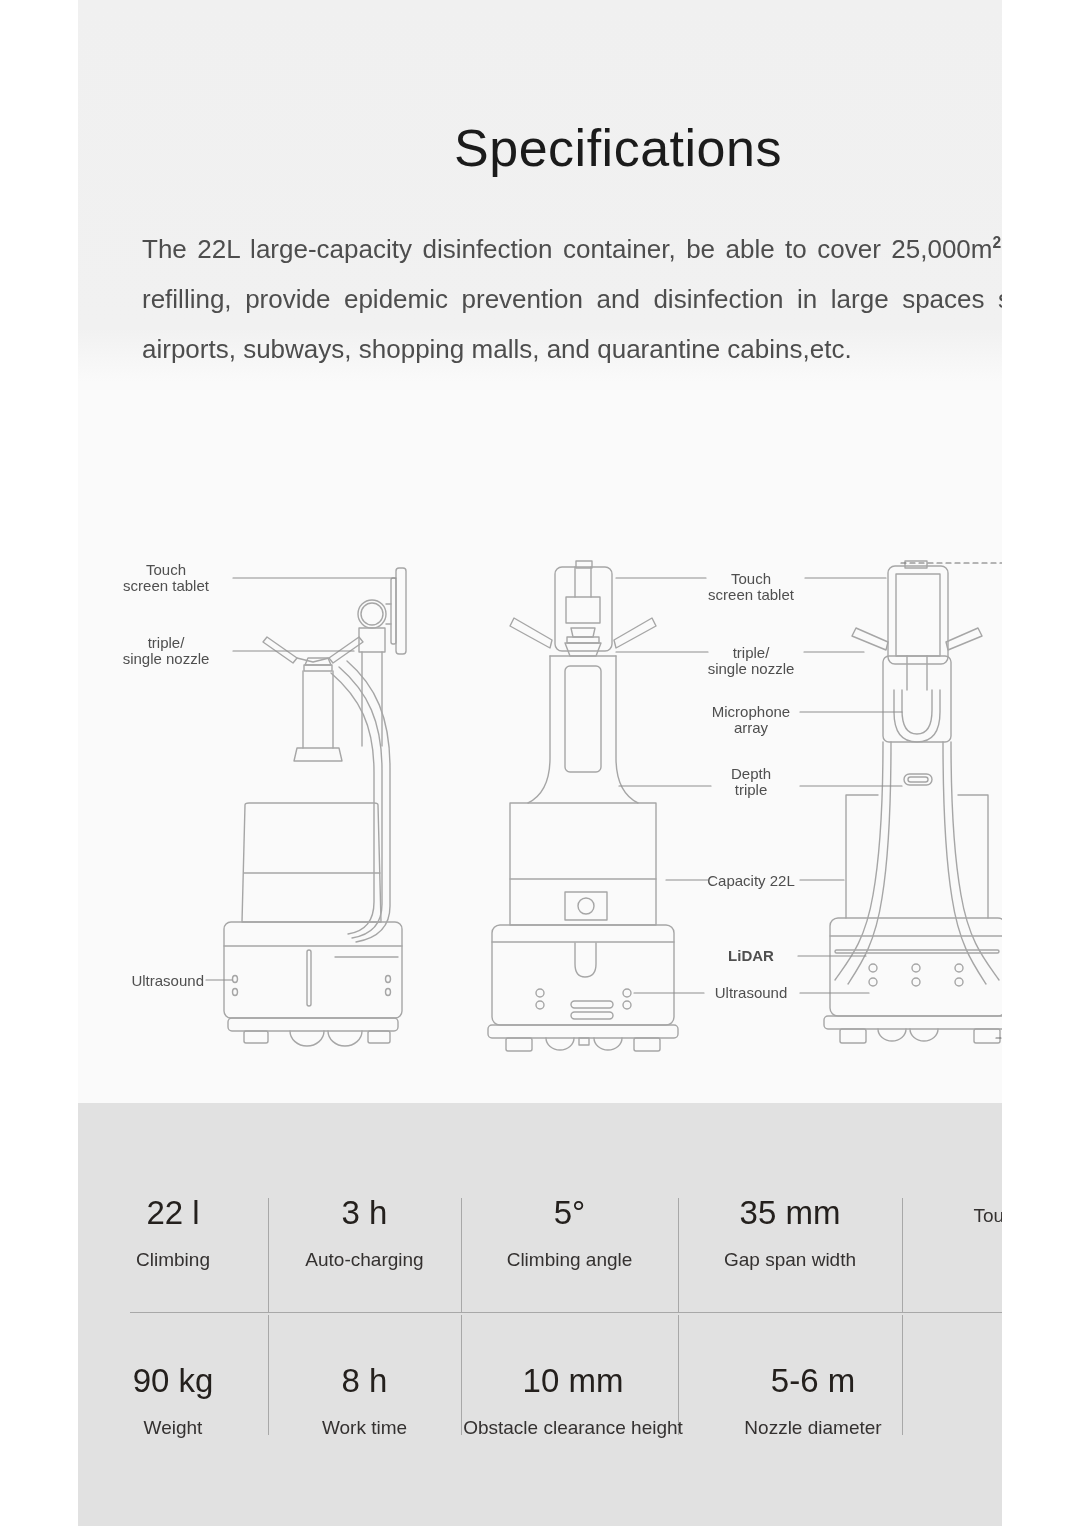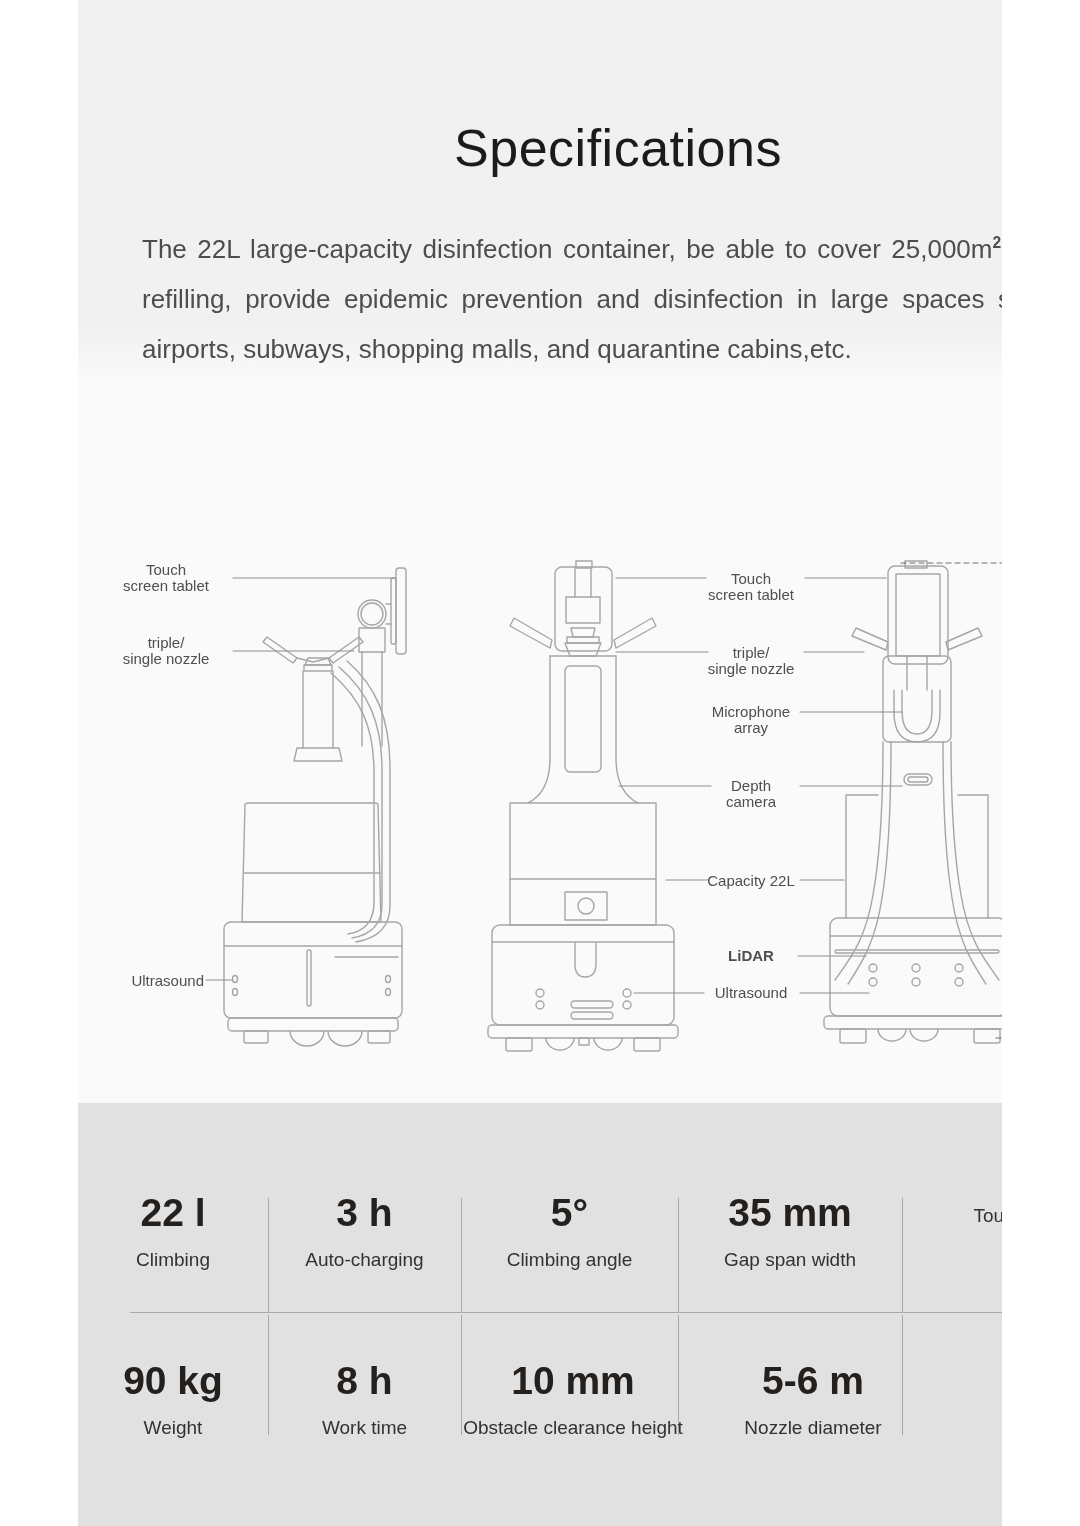--- a/index.html
+++ b/index.html
@@ -45,21 +45,21 @@
   
   .specs{position:absolute;left:0;top:1103px;width:1080px;height:423px;}
   .vline{position:absolute;width:1px;background:#a8a8a8;}
   .hline{position:absolute;height:1px;background:#a8a8a8;left:52px;width:976px;top:209px;}
   .spec-row{position:absolute;left:0;width:1080px;display:flex;}
   .row1{top:88px;}
   .row2{top:256px;}
   .spec-cell{text-align:center;}
   .c1{width:190px;} .c2{width:193px;} .c3{width:217px;} .c4{width:224px;} .c5{width:256px;}
   .spec-value{
-    font-size:39px;font-weight:700;line-height:44px;
+    font-size:33px;font-weight:400;line-height:44px;
     color:#24201d;letter-spacing:0px;
   }
   .spec-label{
     margin-top:13px;
     font-size:19px;line-height:24px;color:#343130;
     white-space:nowrap;
   }
 </style>
 </head>
 <body>
@@ -246,23 +246,23 @@
       <span>screen tablet</span>
     </div>
     <div class="callout" style="left:603px;top:105px;width:140px;">
       <span>triple/</span>
       <span>single nozzle</span>
     </div>
     <div class="callout" style="left:603px;top:164px;width:140px;">
       <span>Microphone</span>
       <span>array</span>
     </div>
-    <div class="callout" style="left:603px;top:238px;width:140px;">
+    <div class="callout" style="left:603px;top:226px;width:140px;">
       <span>Depth</span>
-      <span>camera</span>
+      <span>triple</span>
     </div>
     <div class="callout" style="left:603px;top:333px;width:140px;">
       <span>Capacity 22L</span>
     </div>
     <div class="callout" style="left:603px;top:408px;width:140px;font-weight:bold;">
       <span>LiDAR</span>
     </div>
     <div class="callout" style="left:603px;top:445px;width:140px;">
       <span>Ultrasound</span>
     </div>

